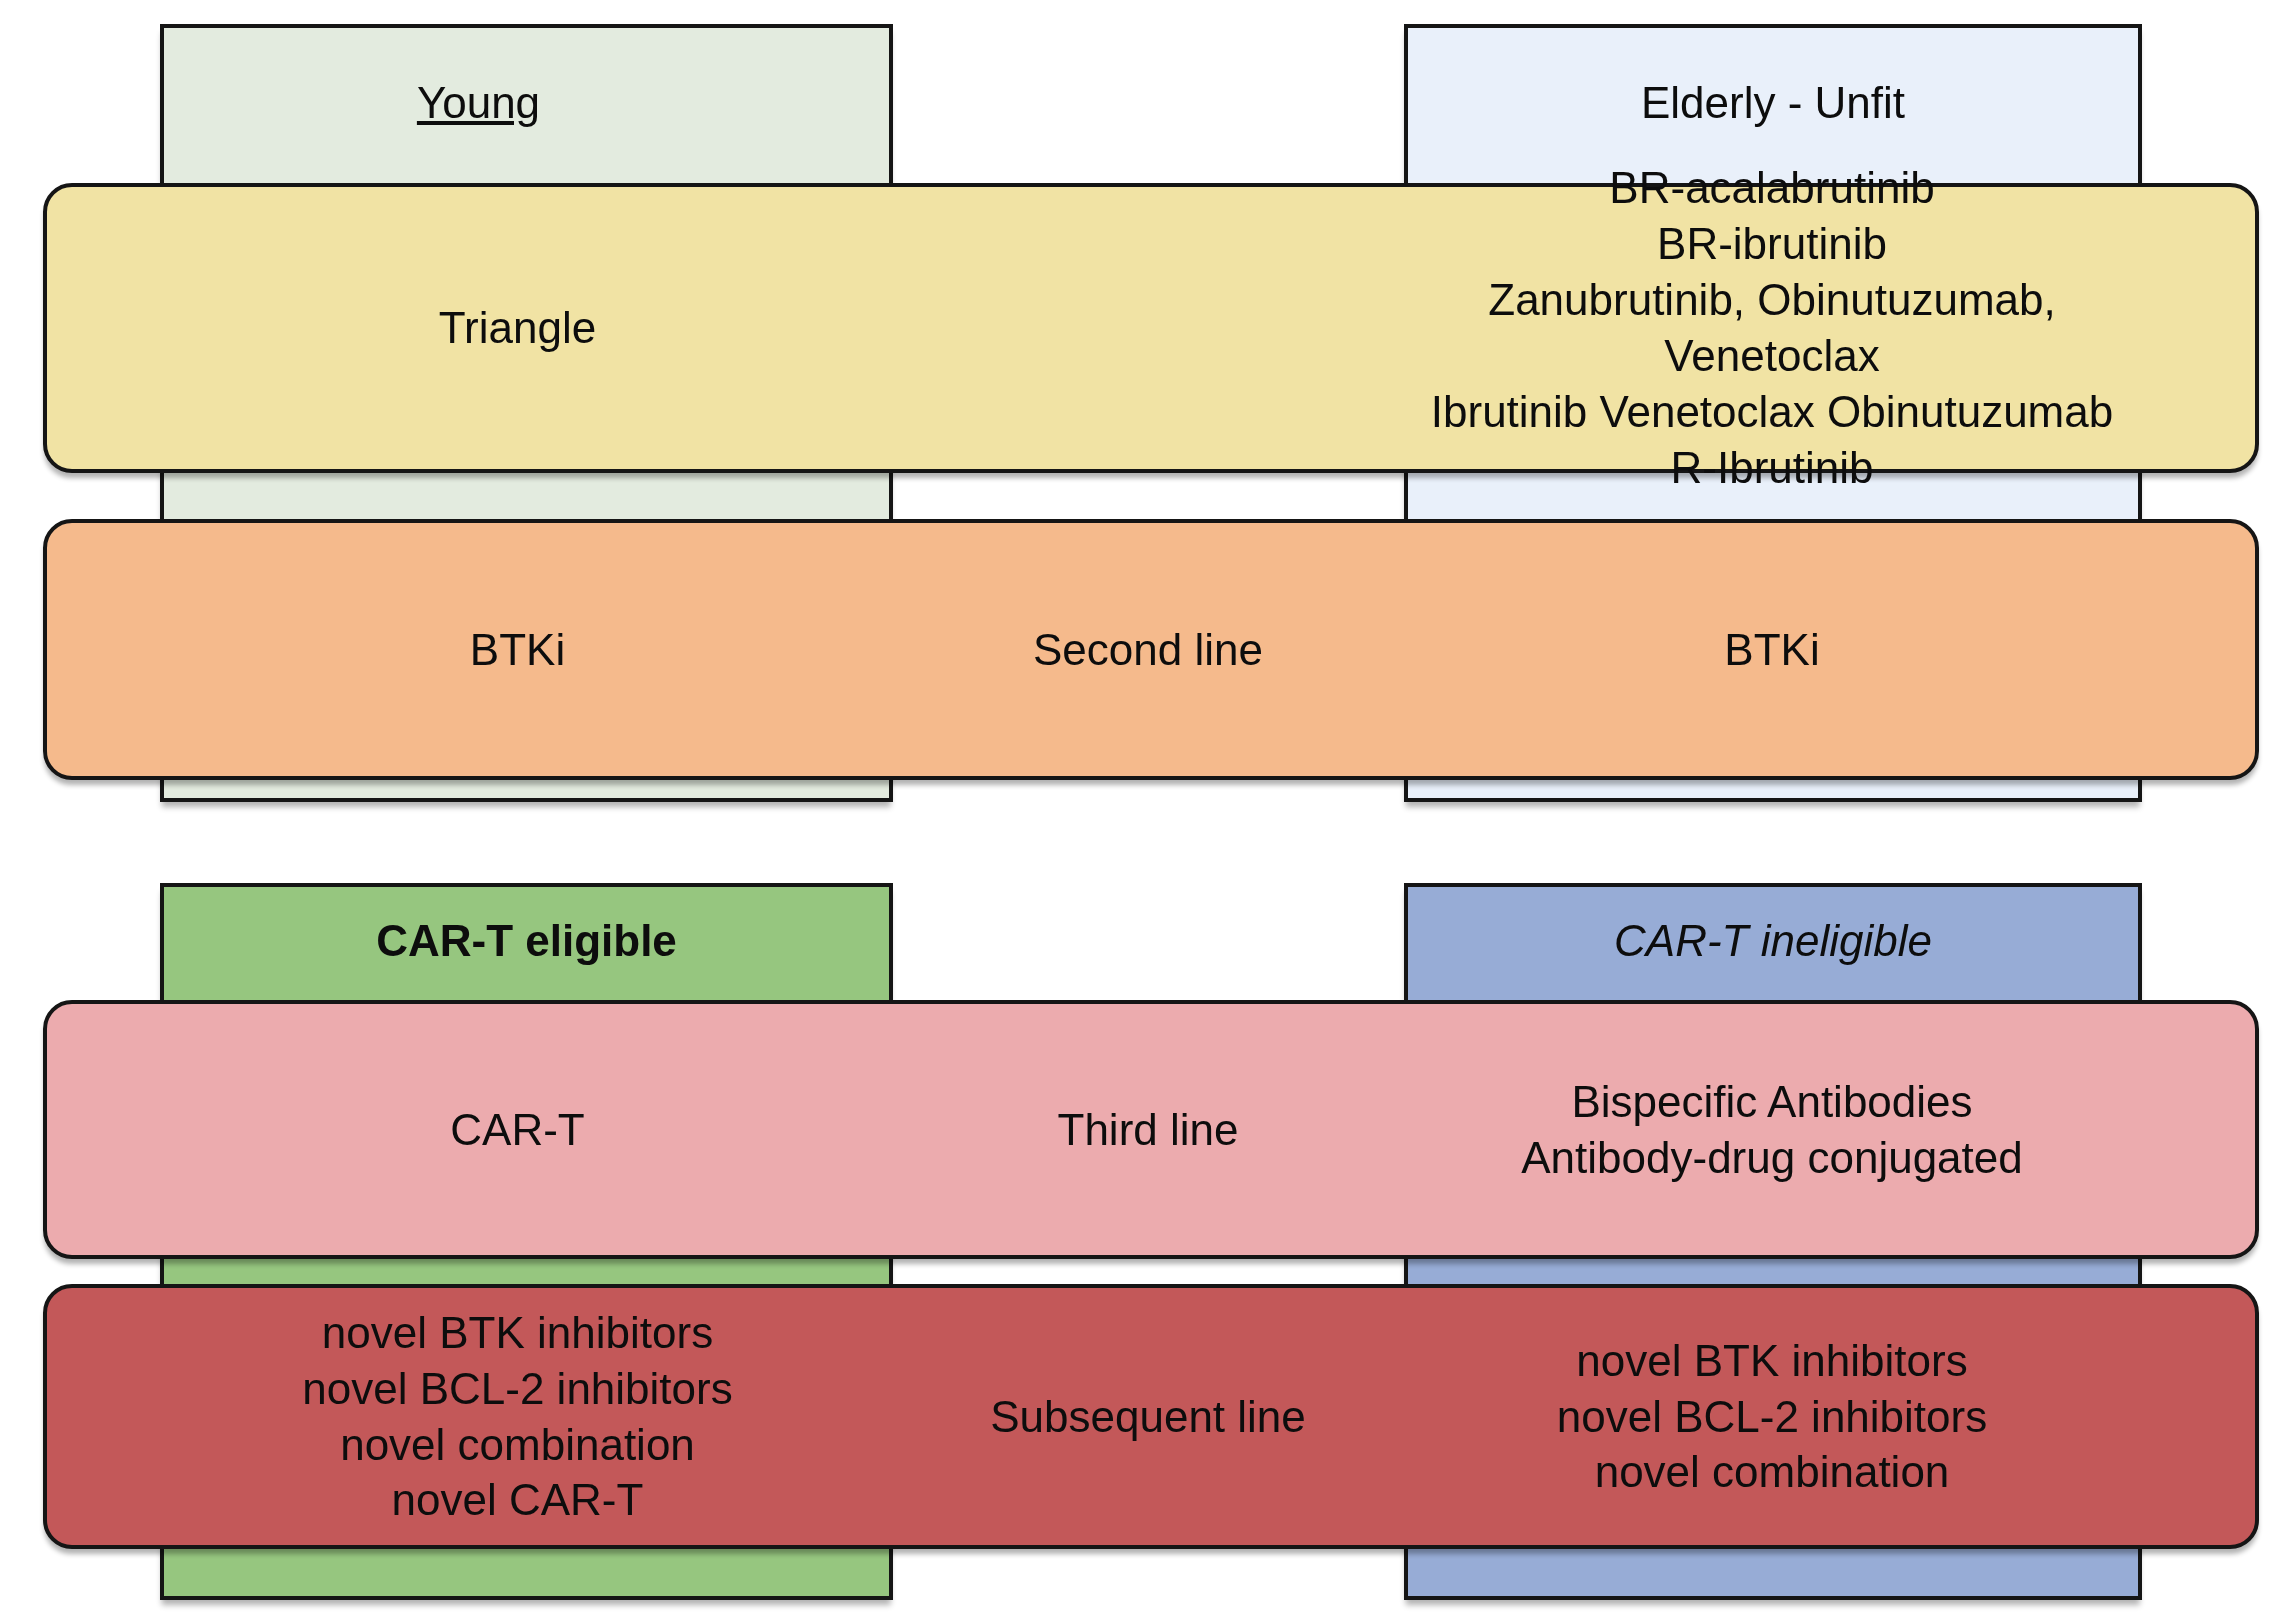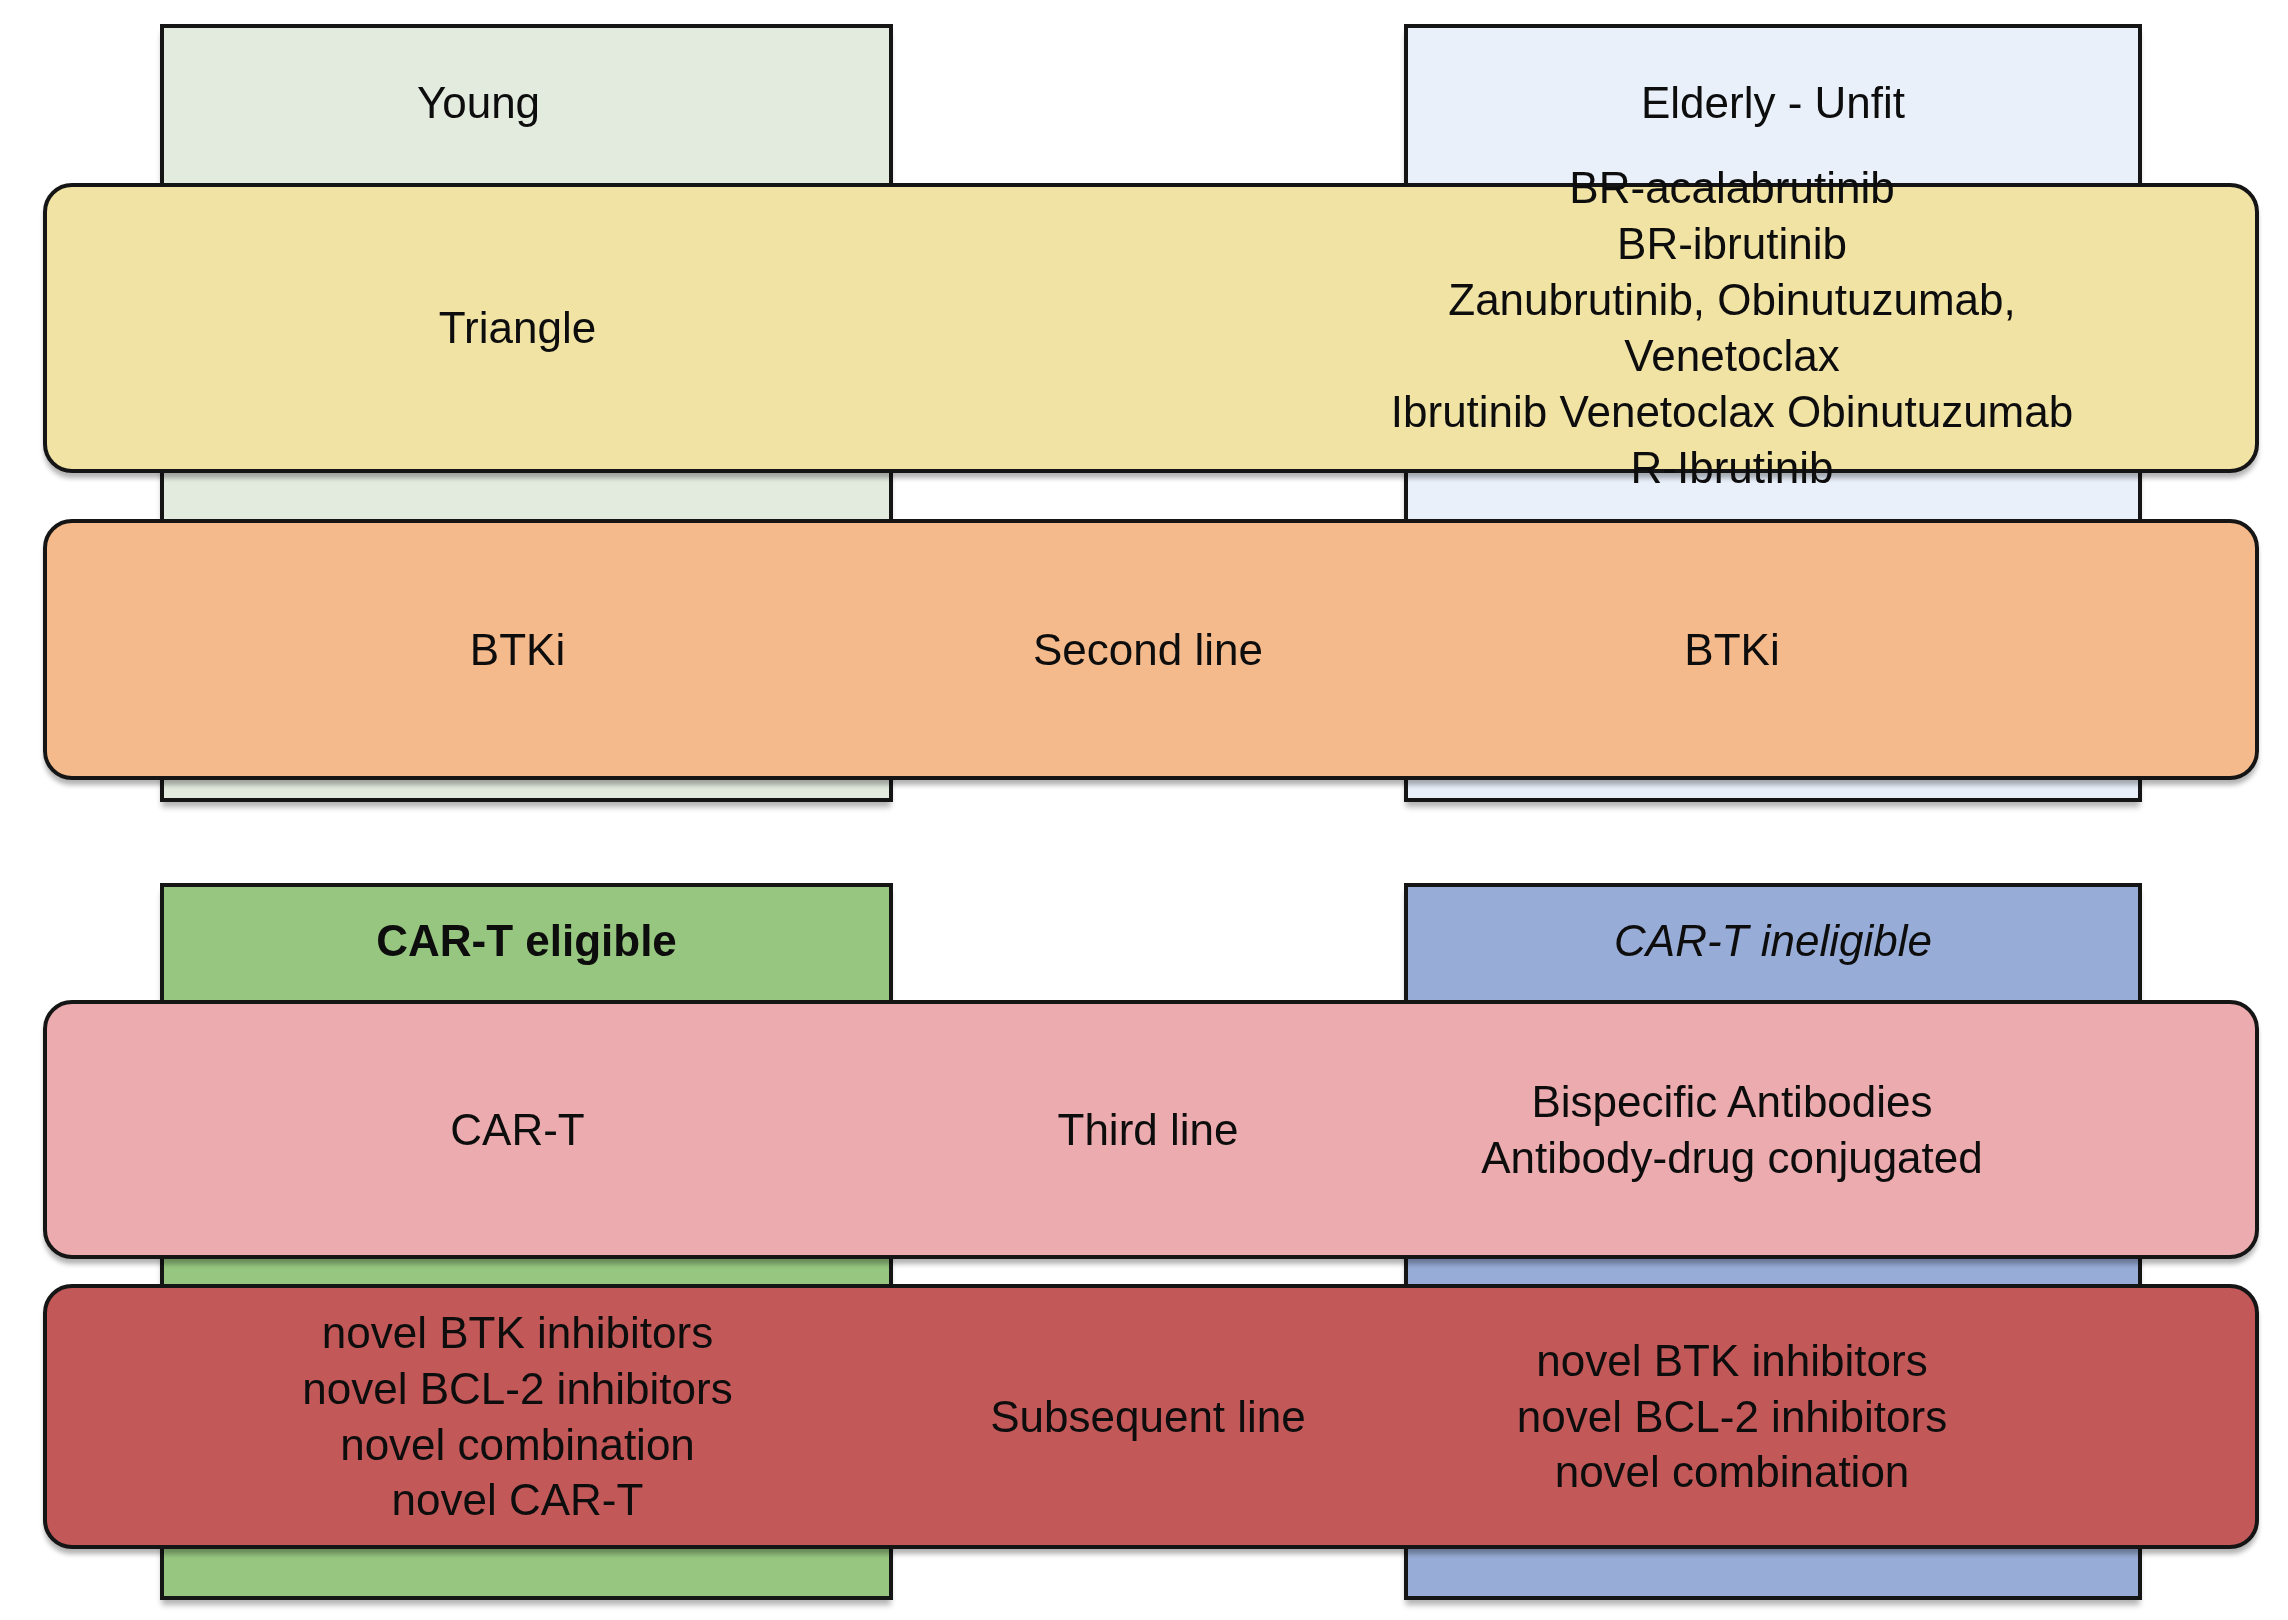--- a/index.html
+++ b/index.html
@@ -32,21 +32,21 @@
   .col-label {
     position: absolute;
     display: flex;
     align-items: center;
     justify-content: center;
     text-align: center;
     font-size: 44px;
     line-height: 1.2;
     z-index: 3;
   }
-  .lbl-young       { left: 160px;  top: 24px;  width: 637px; height: 159px; }
+  .lbl-young       { left: 160px;  top: 24px;  width: 637px; height: 159px; text-decoration: underline; }
   .lbl-elderly     { left: 1404px; top: 24px;  width: 738px; height: 159px; }
   .lbl-cart-elig   { left: 160px;  top: 883px; width: 733px; height: 117px; font-weight: bold; }
   .lbl-cart-inelig { left: 1404px; top: 883px; width: 738px; height: 117px; font-style: italic; }
 
   
   .band {
     position: absolute;
     left: 43px;
     width: 2216px;
     border: 4.8px solid var(--outline, #151515);
@@ -67,21 +67,21 @@
     display: flex;
     align-items: center;
     justify-content: center;
     text-align: center;
     font-size: 44px;
     line-height: 1.27;
     white-space: pre-line;
   }
   .zone-left   { left: 104px;  width: 733px; }
   .zone-center { left: 845px;  width: 512px; }
-  .zone-right  { left: 1316px; width: 738px; }
+  .zone-right  { left: 1356px; width: 738px; }
 </style>
 </head>
 <body>
 
 <div class="canvas">
 
   <div class="column col-young"></div>
   <div class="column col-elderly"></div>
   <div class="column col-cart-elig"></div>
   <div class="column col-cart-inelig"></div>

